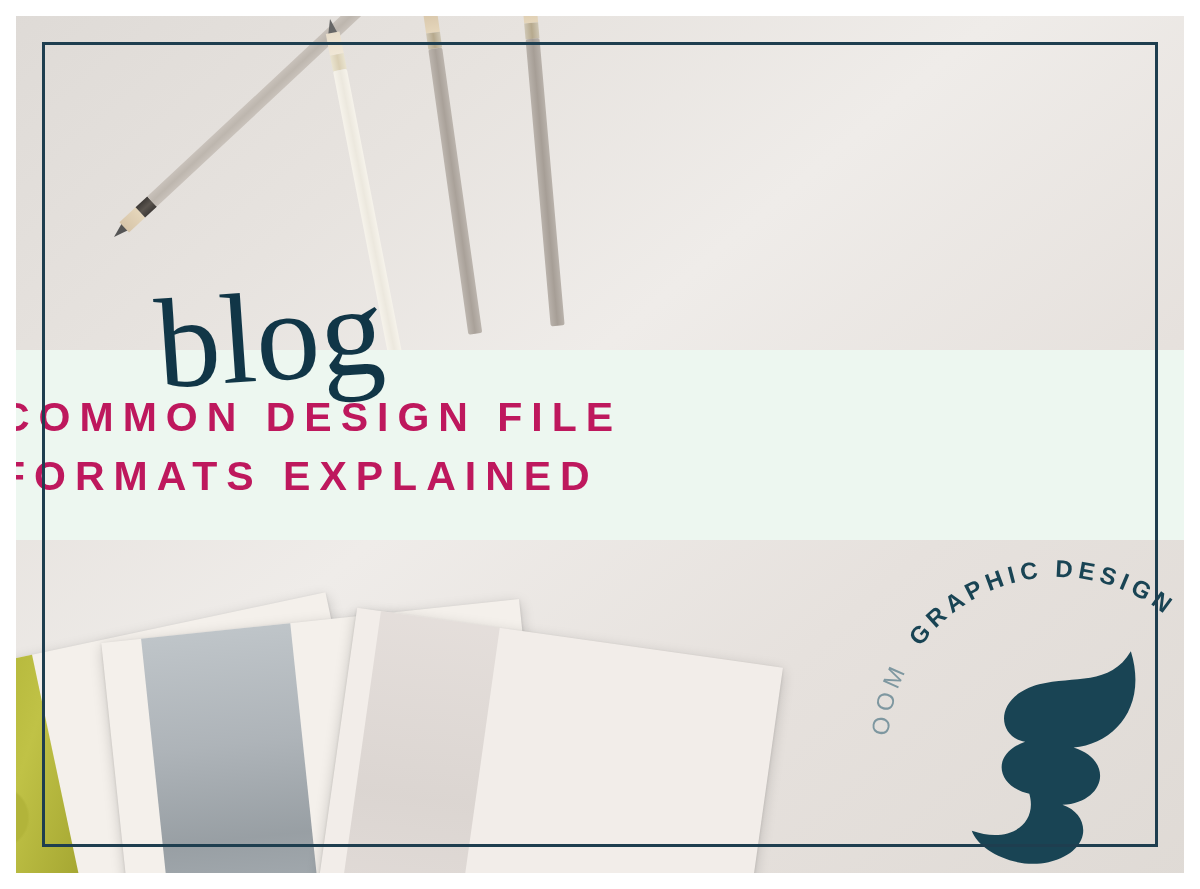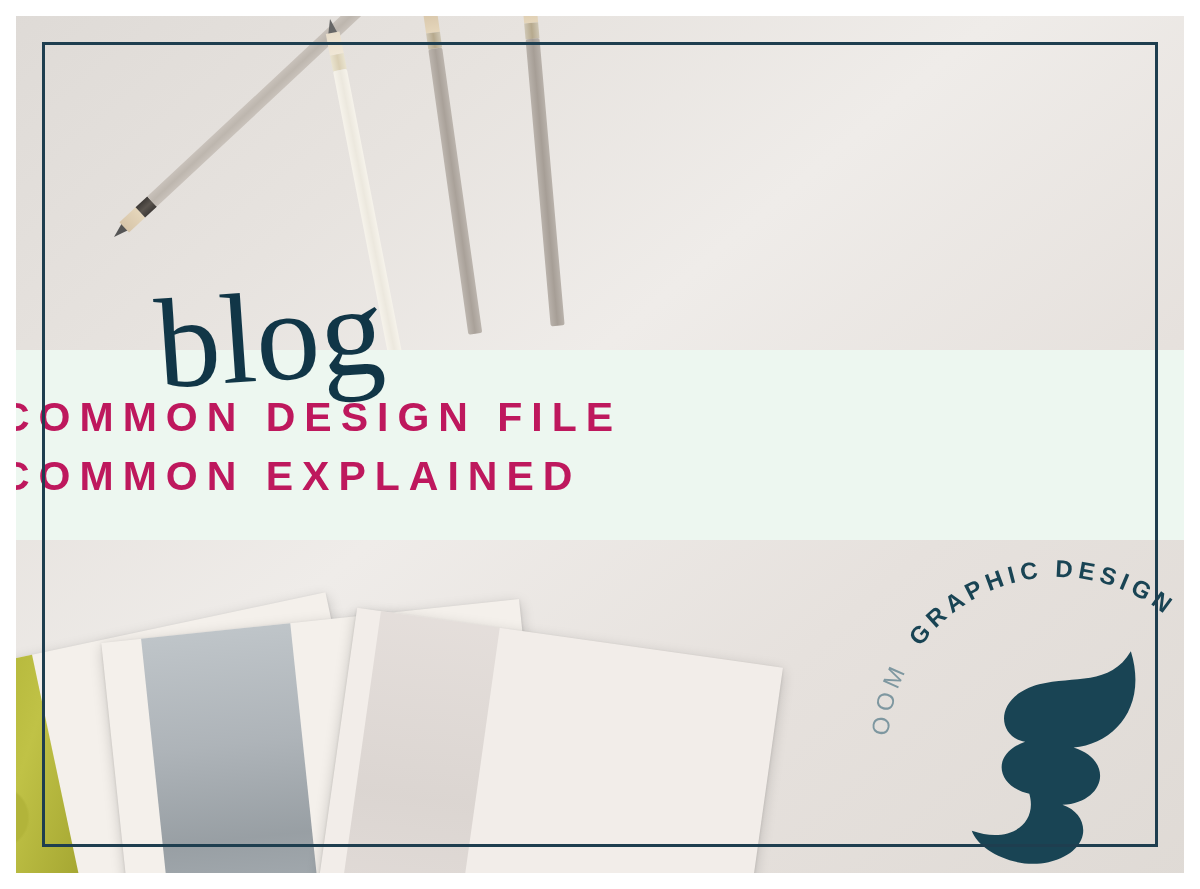--- a/index.html
+++ b/index.html
@@ -214,21 +214,21 @@
   <div class="paper paper3">
       <div class="wash"></div>
     </div>
 
   <div class="title-band"></div>
 
   <div class="script">blog</div>
 
   <div class="title-main">
     <div>COMMON DESIGN FILE</div>
-    <div>COMMON EXPLAINED</div>
+    <div>FORMATS EXPLAINED</div>
   </div>
 
   <div class="badge">
     <svg viewBox="0 0 420 420">
       <defs>
         <path id="arc" d="M 40 210 A 170 170 0 1 1 380 210" fill="none"></path>
       </defs>
       <text class="circ-text">
         <textPath href="#arc" startOffset="2%">
           <tspan class="circ-text-light">OOM</tspan>

